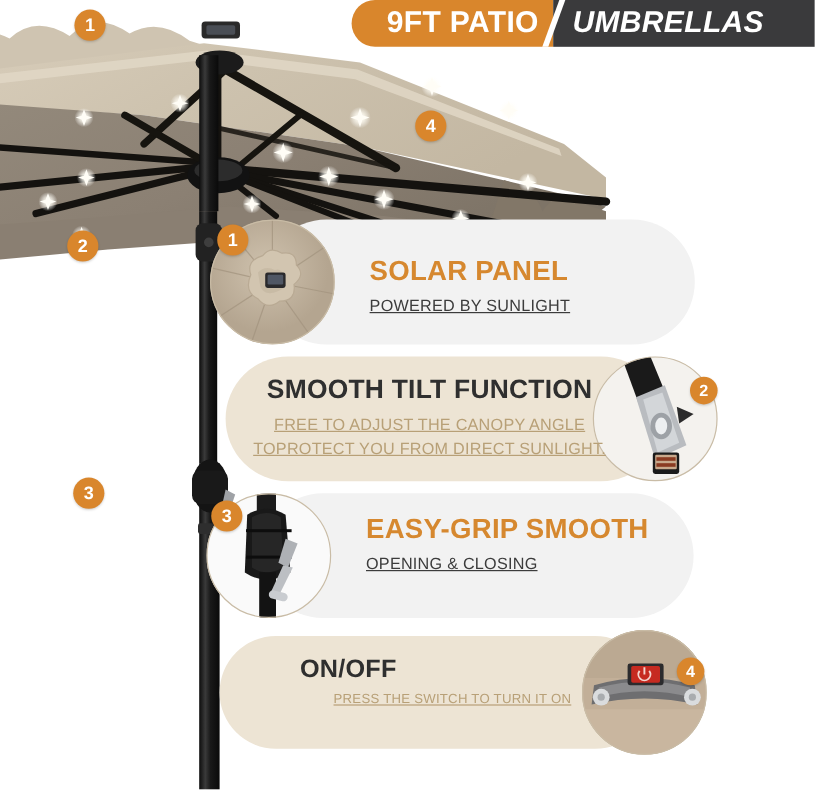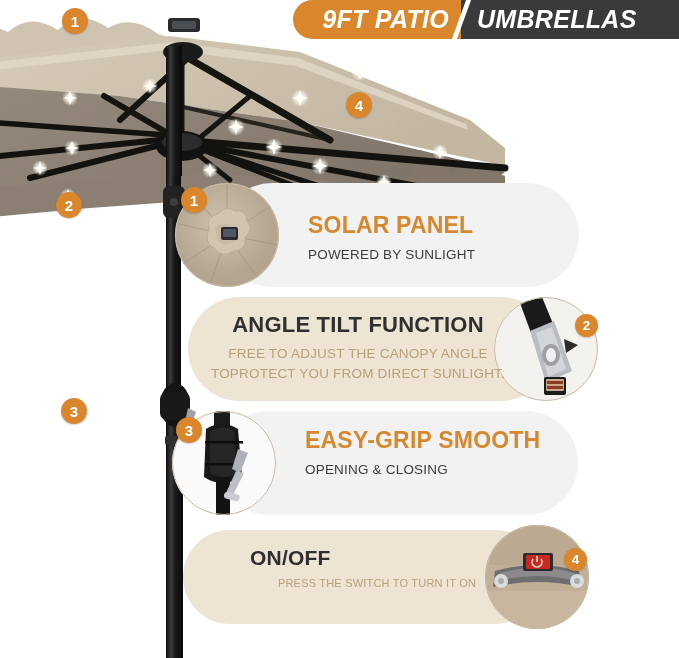--- a/index.html
+++ b/index.html
@@ -36,21 +36,20 @@
     align-items: center;
     justify-content: flex-end;
     padding-right: 12px;
     box-sizing: border-box;
   }
   .banner-orange-text {
     color: #ffffff;
     font-size: 25px;
     font-weight: bold;
     letter-spacing: 0.3px;
-    font-style: italic;
     white-space: nowrap;
   }
   .banner-dark {
     position: relative;
     flex: 1;
     height: 100%;
     background: #3A3A3C;
     display: flex;
     align-items: center;
     padding-left: 16px;
@@ -173,20 +172,21 @@
   .title-orange { color: #D6882F; }
   .title-dark { color: #2F2F2F; }
 
   #card-2 .card-title { font-size: 22px; }
   #card-4 .card-title { font-size: 21px; text-align: left; padding-left: 18px; }
 
   .card-desc-line {
     font-size: 13.5px;
     line-height: 1.45;
     letter-spacing: 0.2px;
+    text-decoration: underline;
   }
   .desc-dark { color: #3C3C3C; }
   .desc-tan { color: #B8A077; }
 
   #card-4 .card-desc-line { font-size: 11px; }
 
   
   .badge {
     position: absolute;
     width: 26px;
@@ -430,21 +430,21 @@
           <rect x="50" y="80" width="22" height="18" rx="2" fill="#1A1A1A"></rect>
           <rect x="52" y="82" width="18" height="12" rx="1" fill="#C8A98C"></rect>
           <rect x="53" y="84" width="16" height="3" fill="#8A3B22"></rect>
           <rect x="53" y="89" width="16" height="3" fill="#8A3B22"></rect>
         </svg>
       </div>
       <div class="card-photo-ring"></div>
     </div>
     <div class="badge badge-sm">2</div>
     <div class="card-text">
-      <div class="card-title title-dark">ANGLE TILT FUNCTION</div>
+      <div class="card-title title-dark">SMOOTH TILT FUNCTION</div>
       <div class="card-desc-line desc-tan">FREE TO ADJUST THE CANOPY ANGLE</div>
       <div class="card-desc-line desc-tan">TOPROTECT YOU FROM DIRECT SUNLIGHT.</div>
     </div>
   </div>
 
   <div class="card" id="card-3">
     <div class="card-bg card-light"></div>
     <div class="card-photo">
       <div class="card-photo-inner">
         <svg width="104" height="104" viewBox="0 0 104 104">

